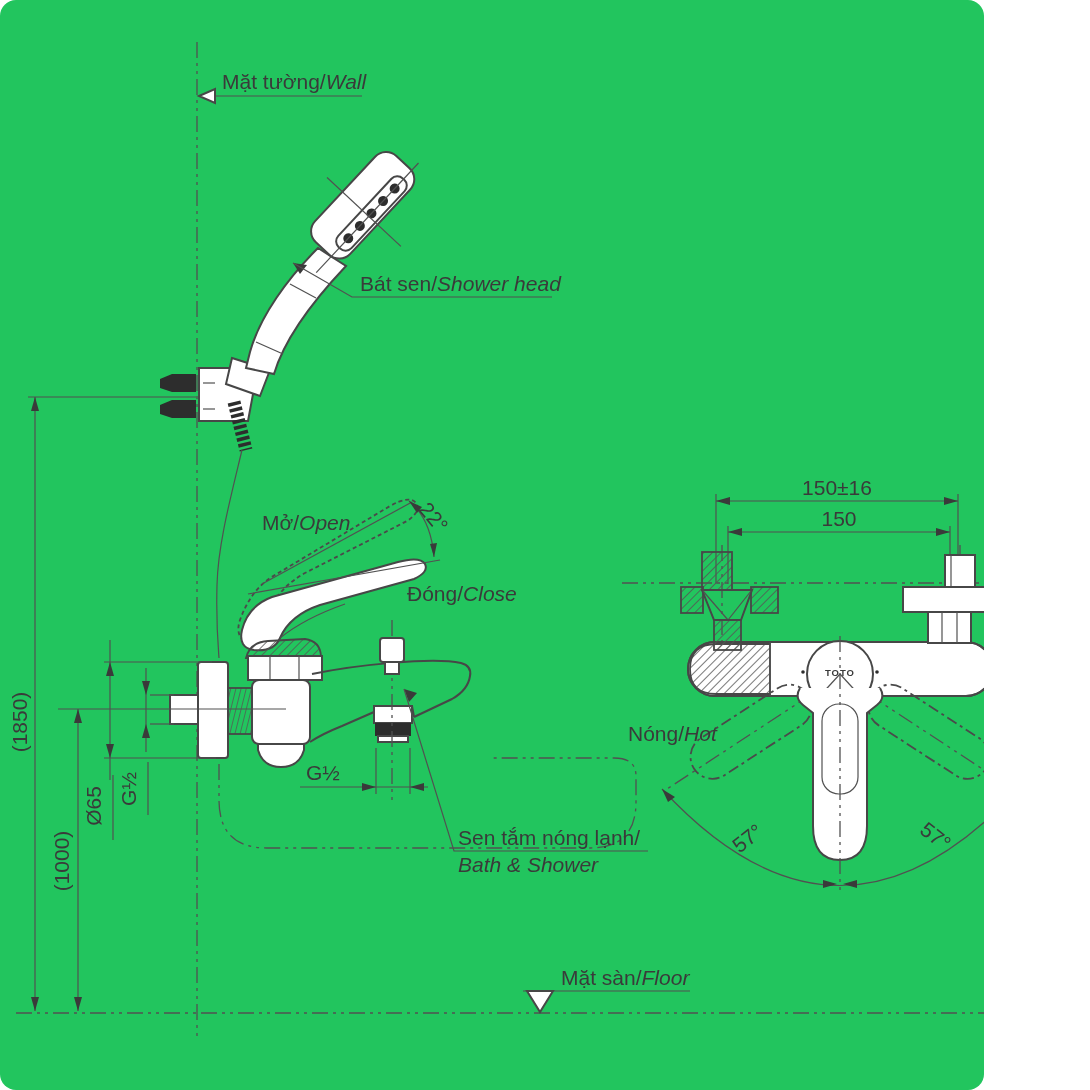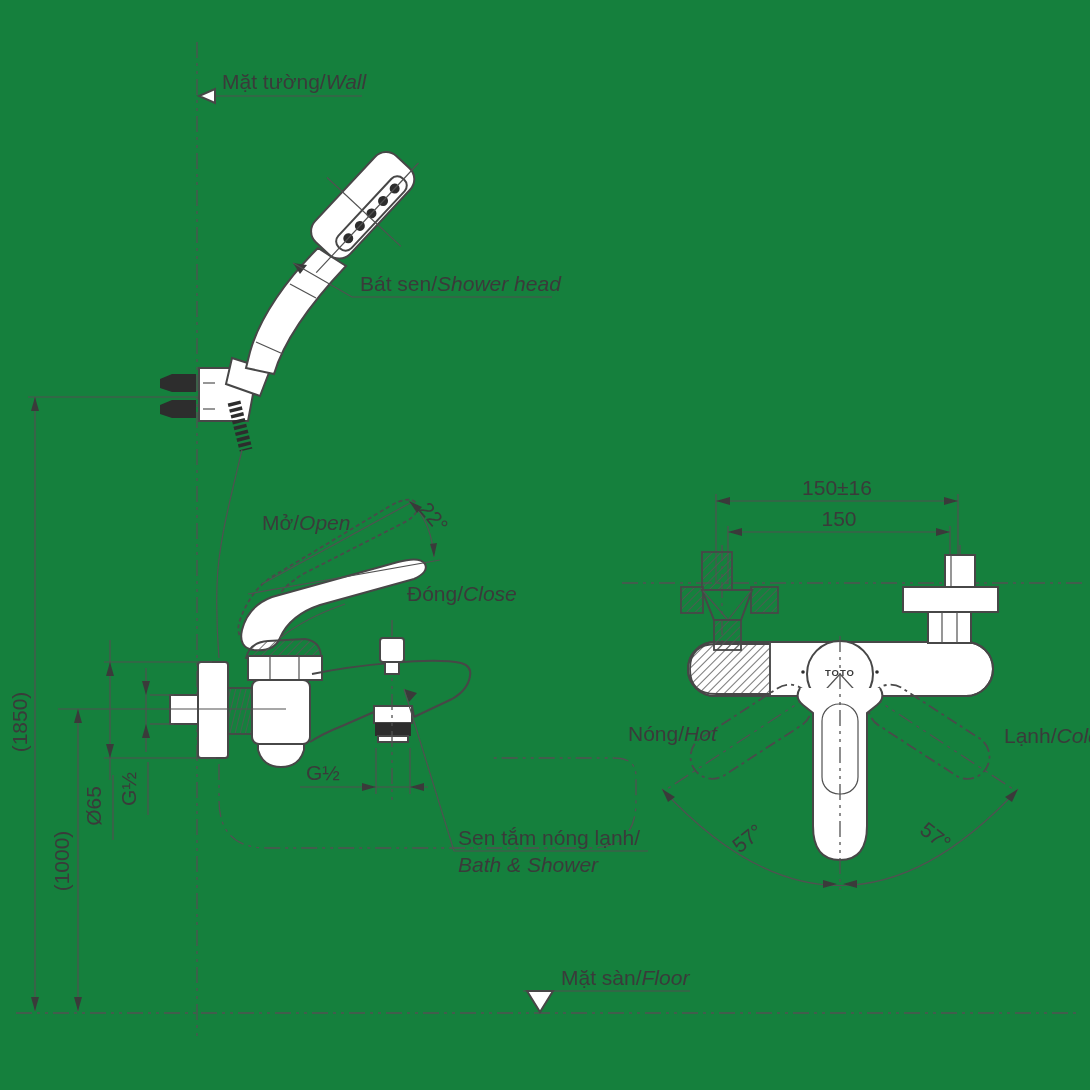--- a/index.html
+++ b/index.html
@@ -1,16 +1,16 @@
 <!DOCTYPE html>
 <html><head>
 <meta charset="utf-8">
 <style>
   html,body{margin:0;padding:0;background:#ffffff;}
-  #canvas{width:1090px;height:1090px;position:relative;background:#15803d;overflow:hidden;}
+  #canvas{width:984px;height:1090px;position:relative;background:#22c55e;overflow:hidden;border-radius:16px;}
   svg{display:block;}
   text{font-family:"Liberation Sans","DejaVu Sans",sans-serif;fill:#3a3a3a;font-size:21px;}
   .en{font-style:italic;}
   .mid{text-anchor:middle;}
   .ln{stroke:#474747;stroke-width:2;fill:none;}
   .lnw{stroke:#474747;stroke-width:2;fill:#ffffff;}
   .thin{stroke:#515151;stroke-width:1.2;fill:none;}
   .dashdot{stroke:#515151;stroke-width:1.3;fill:none;stroke-dasharray:16 5 3 5 3 5;}
   .dash2{stroke:#4a4a4a;stroke-width:1.8;fill:none;stroke-dasharray:4 3;}
   .capsule{stroke:#4a4a4a;stroke-width:1.8;fill:none;stroke-dasharray:11 4 3 4;}

